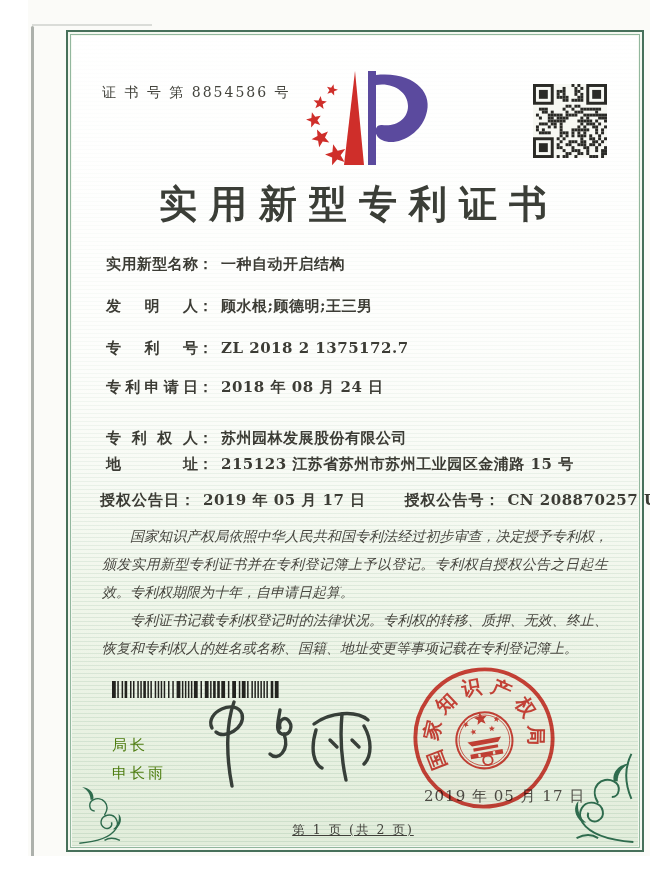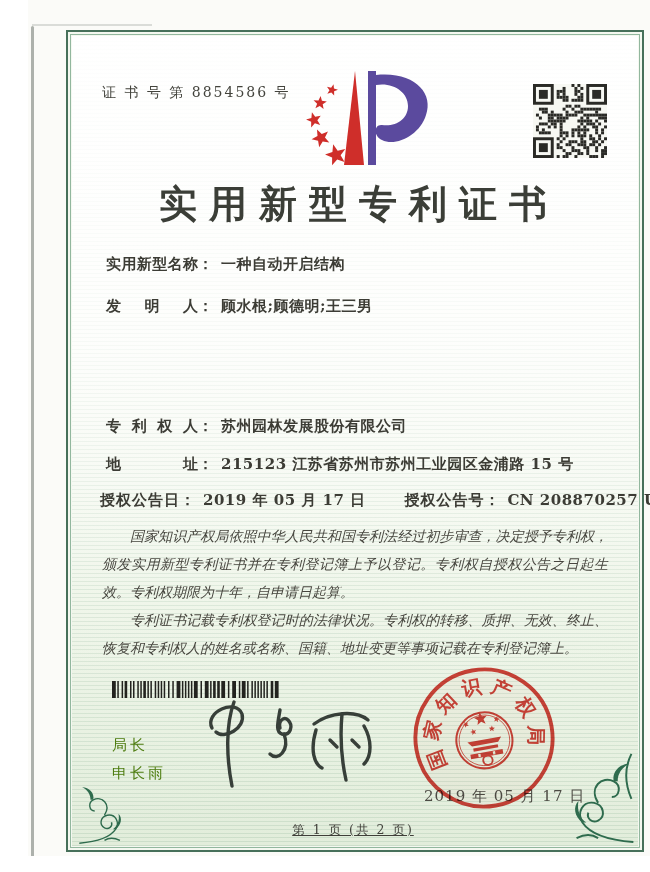--- a/index.html
+++ b/index.html
@@ -21,21 +21,21 @@
   
   .cert-no{left:74px;top:84px;font-size:14px;letter-spacing:2px;color:#43433c;}
   .logo{left:256px;top:66px;width:160px;height:112px;}
   .qr{left:505px;top:84px;width:74px;height:74px;}
   .title{left:0;top:179px;width:100%;text-align:center;font-size:38px;font-weight:600;
          letter-spacing:12px;text-indent:12px;color:#3b3e37;}
   .frow{left:78px;font-size:15px;white-space:nowrap;color:#3c3c35;}
   .flabel{display:inline-block;width:92px;font-weight:700;text-align:justify;text-align-last:justify;}
   .fsep{font-weight:700;margin-right:8px;}
   .fvalue{font-weight:600;letter-spacing:.5px;}
-  .r1{top:255px}.r2{top:297px}.r3{top:339px}.r4{top:378px}.r5{top:417px}.r6{top:455px}
+  .r1{top:255px}.r2{top:297px}.r3{top:339px}.r4{top:378px}.r5{top:429px}.r6{top:455px}
   .grant{left:72px;top:491px;font-size:15px;white-space:nowrap;color:#3c3c35;}
   .grant .glabel{font-weight:700;letter-spacing:1px;}
   .grant .g2{margin-left:34px;}
   .paras{left:74px;top:522px;width:506px;font-size:14px;line-height:28px;text-align:justify;color:#47463f;}
   .paras p{margin:0;text-indent:2em;font-style:italic;}
   .barcode{left:84px;top:681px;width:168px;height:17px;}
   .director{left:84px;top:731px;font-size:15px;line-height:28px;letter-spacing:3px;color:#4d7c0f;}
   .signature{left:168px;top:688px;width:200px;height:112px;}
   .seal-date{left:396px;top:787px;font-size:15px;letter-spacing:1px;color:#4c4b44;z-index:1;}
   .seal{left:382px;top:664px;width:148px;height:148px;transform:rotate(-10deg);
@@ -289,20 +289,26 @@
   </div>
 
   <div class="abs title">实用新型专利证书</div>
 
   <div class="abs frow r1">
     <span class="flabel">实用新型名称</span><span class="fsep">：</span><span class="fvalue">一种自动开启结构</span>
   </div>
   <div class="abs frow r2">
     <span class="flabel">发明人</span><span class="fsep">：</span><span class="fvalue">顾水根;顾德明;王三男</span>
   </div>
+  <div class="abs frow r3">
+    <span class="flabel">专利号</span><span class="fsep">：</span><span class="fvalue">ZL 2018 2 1375172.7</span>
+  </div>
+  <div class="abs frow r4">
+    <span class="flabel">专利申请日</span><span class="fsep">：</span><span class="fvalue">2018 年 08 月 24 日</span>
+  </div>
   <div class="abs frow r5">
     <span class="flabel">专利权人</span><span class="fsep">：</span><span class="fvalue">苏州园林发展股份有限公司</span>
   </div>
   <div class="abs frow r6">
     <span class="flabel">地址</span><span class="fsep">：</span><span class="fvalue">215123 江苏省苏州市苏州工业园区金浦路 15 号</span>
   </div>
 
   <div class="abs grant">
     <span class="glabel">授权公告日</span><span class="fsep">：</span><span class="fvalue">2019 年 05 月 17 日</span>
     <span class="g2 glabel">授权公告号</span><span class="fsep">：</span><span class="fvalue">CN 208870257 U</span>

